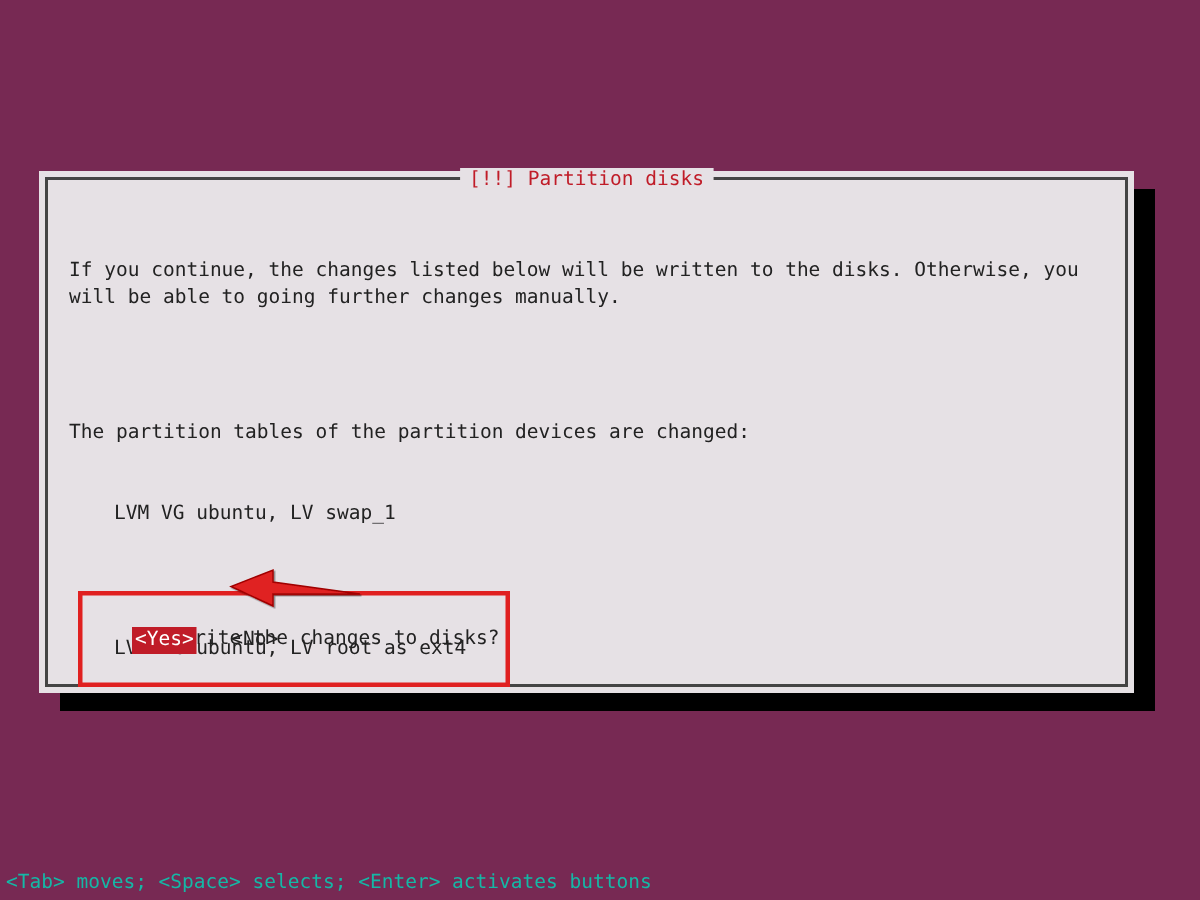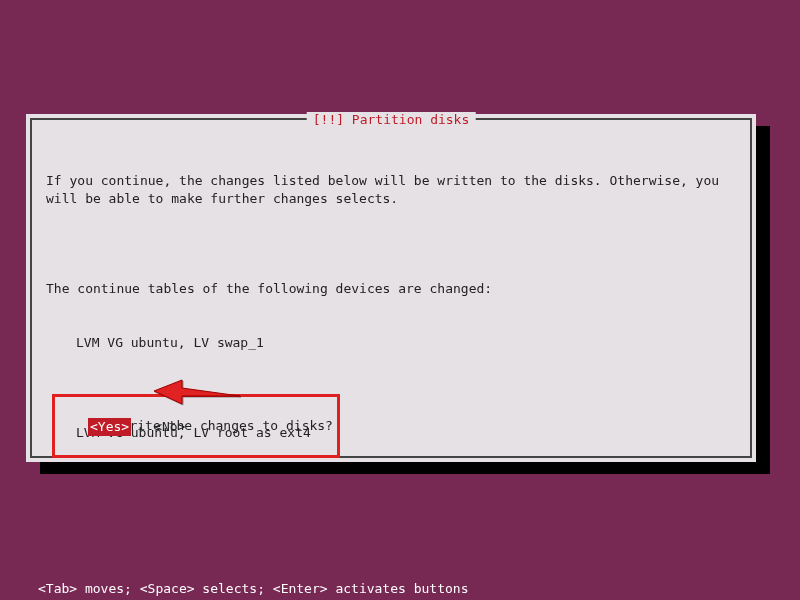--- a/index.html
+++ b/index.html
@@ -83,41 +83,40 @@
   position: absolute;
   left: 120px;
   bottom: 50px;
   width: 90px;
   height: 30px;
 }
 .footer {
   position: absolute;
   bottom: 4px;
   left: 4px;
-  color: #ffffff;
+  color: #14b8a6;
   font-size: 13px;
   white-space: pre;
-  margin-left: 34px;
 }
 .para { display: block; }
 .indent { padding-left: 30px; display: block; }
 </style>
 </head>
 <body>
 
 <div class="shadow"></div>
 
 <div class="dialog">
   <div class="border-outer">
     <span class="title">[!!] Partition disks</span>
 
     <div class="content">
-      <span class="para">If you continue, the changes listed below will be written to the disks. Otherwise, you will be able to make further changes selects.</span>
+      <span class="para">If you continue, the changes listed below will be written to the disks. Otherwise, you will be able to going further changes manually.</span>
       <br>
-      <span class="para">The continue tables of the following devices are changed:</span>
+      <span class="para">The partition tables of the partition devices are changed:</span>
       <span class="indent">LVM VG ubuntu, LV swap_1</span>
       <br>
       <span class="indent">LVM VG ubuntu, LV root as ext4</span>
       
       
 
       <div class="question-box">
         <span>Write the changes to disks?</span>
       </div>
 

